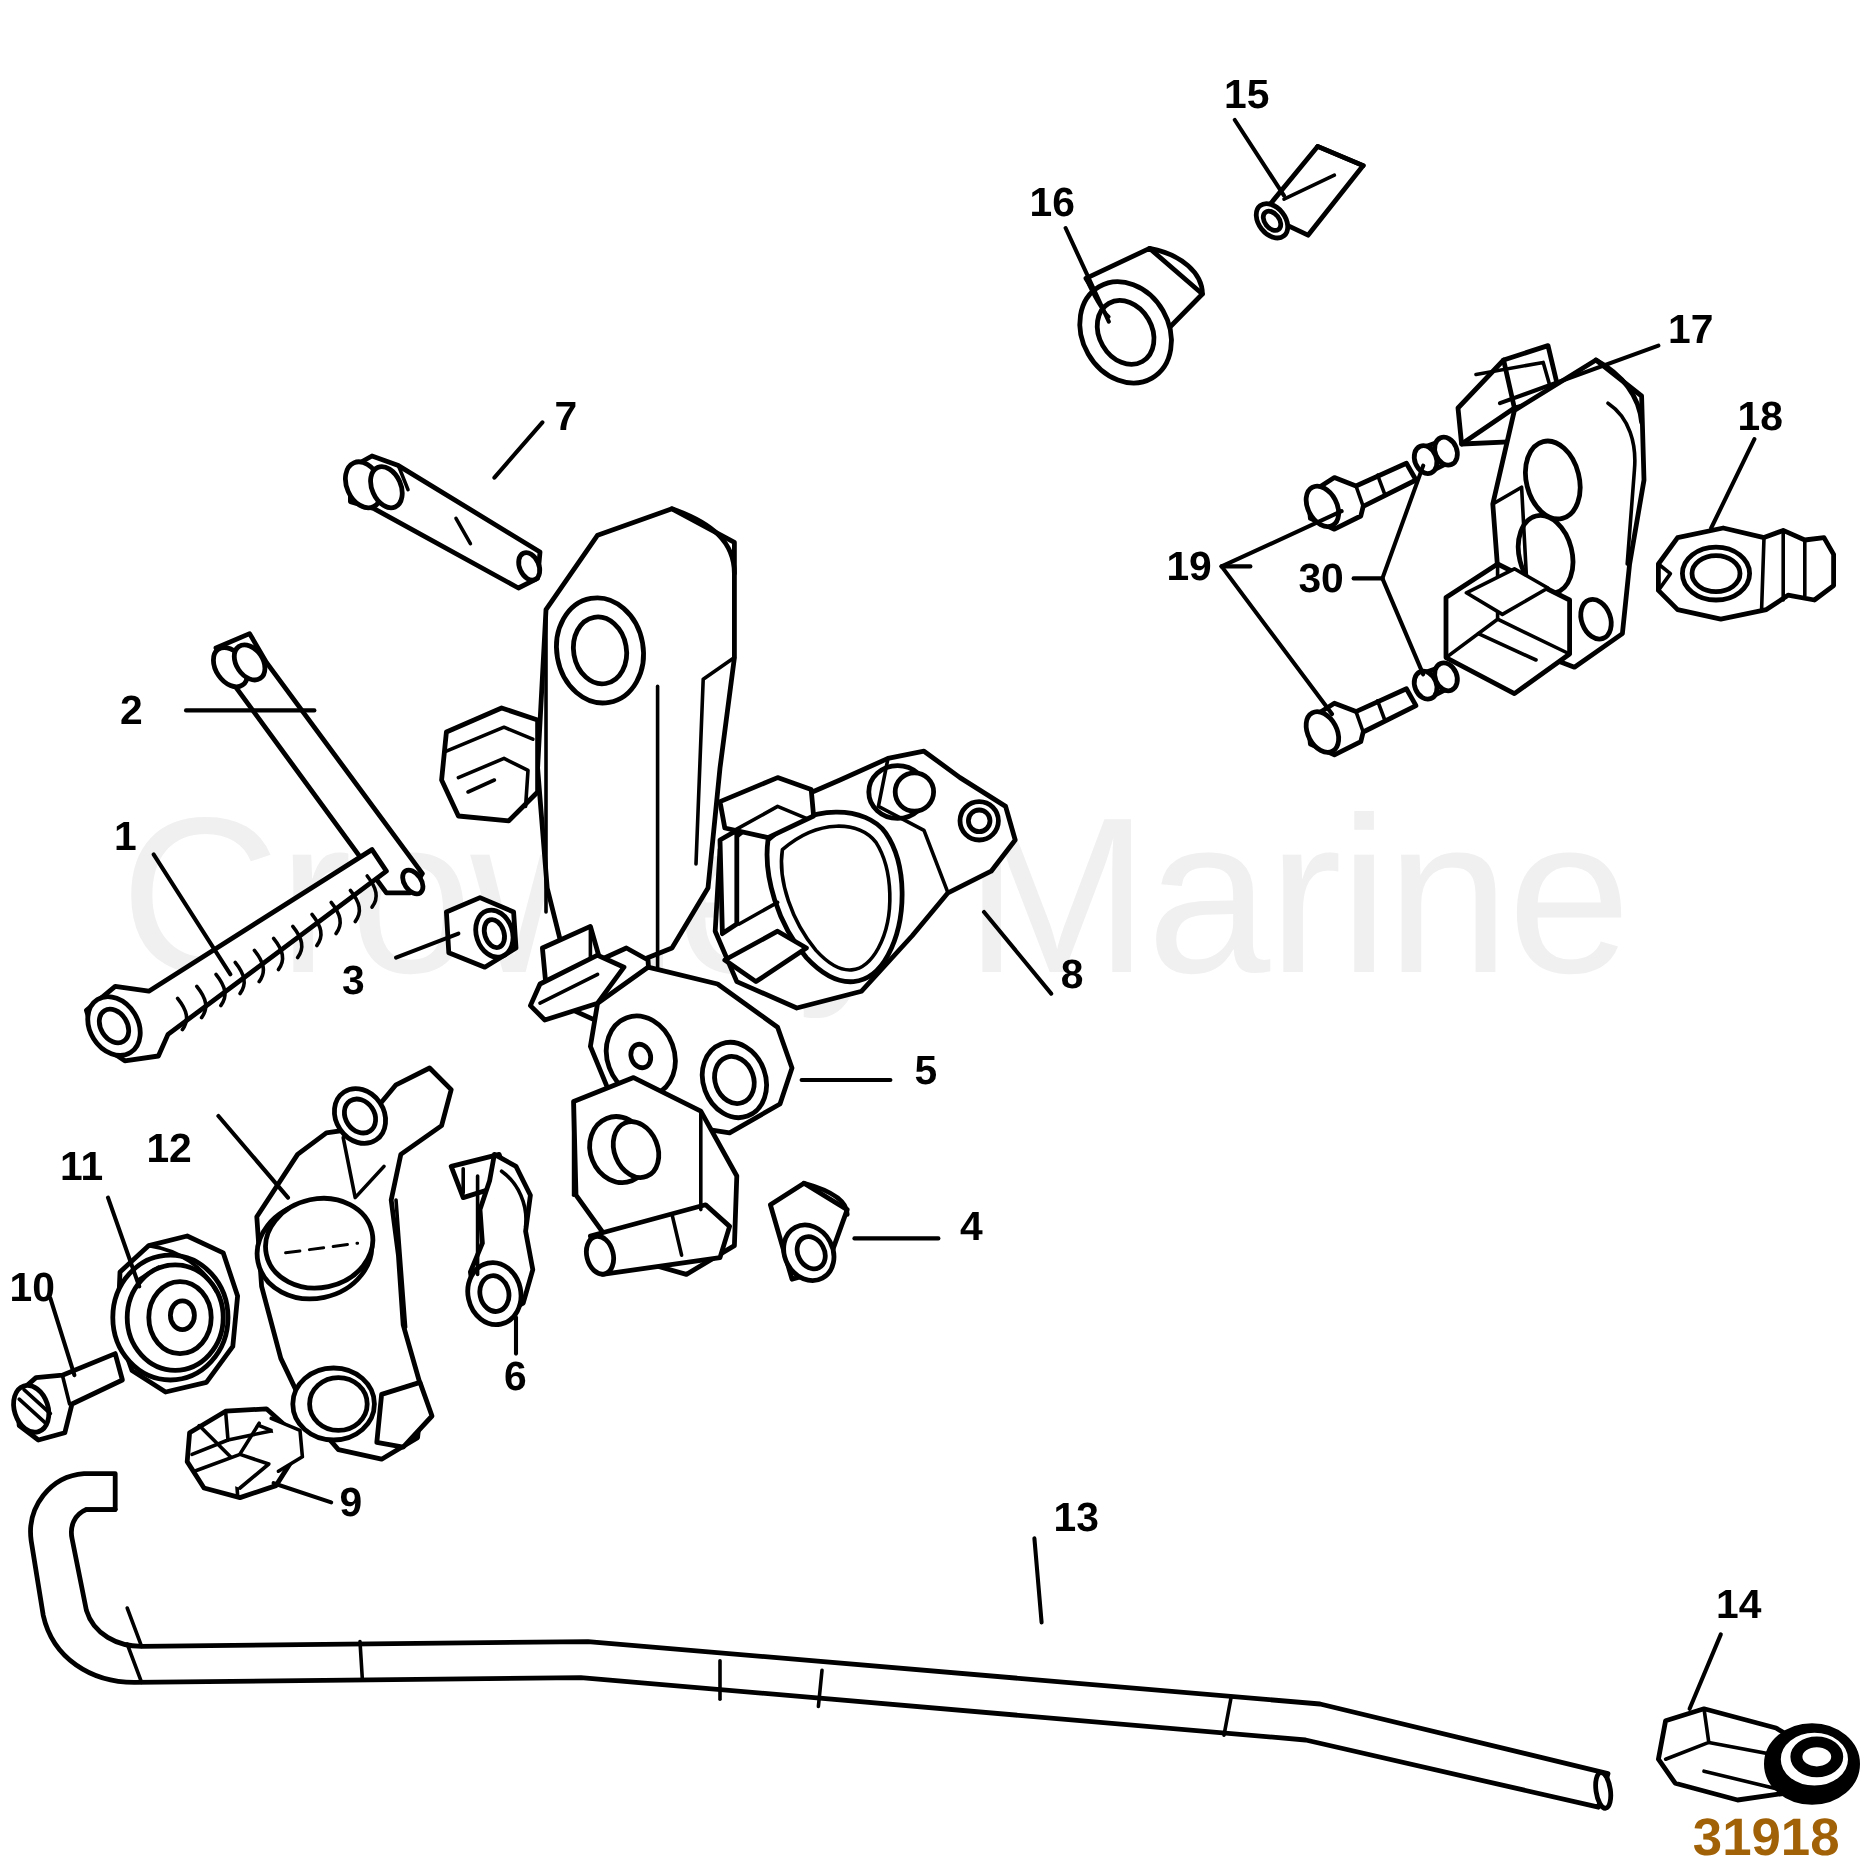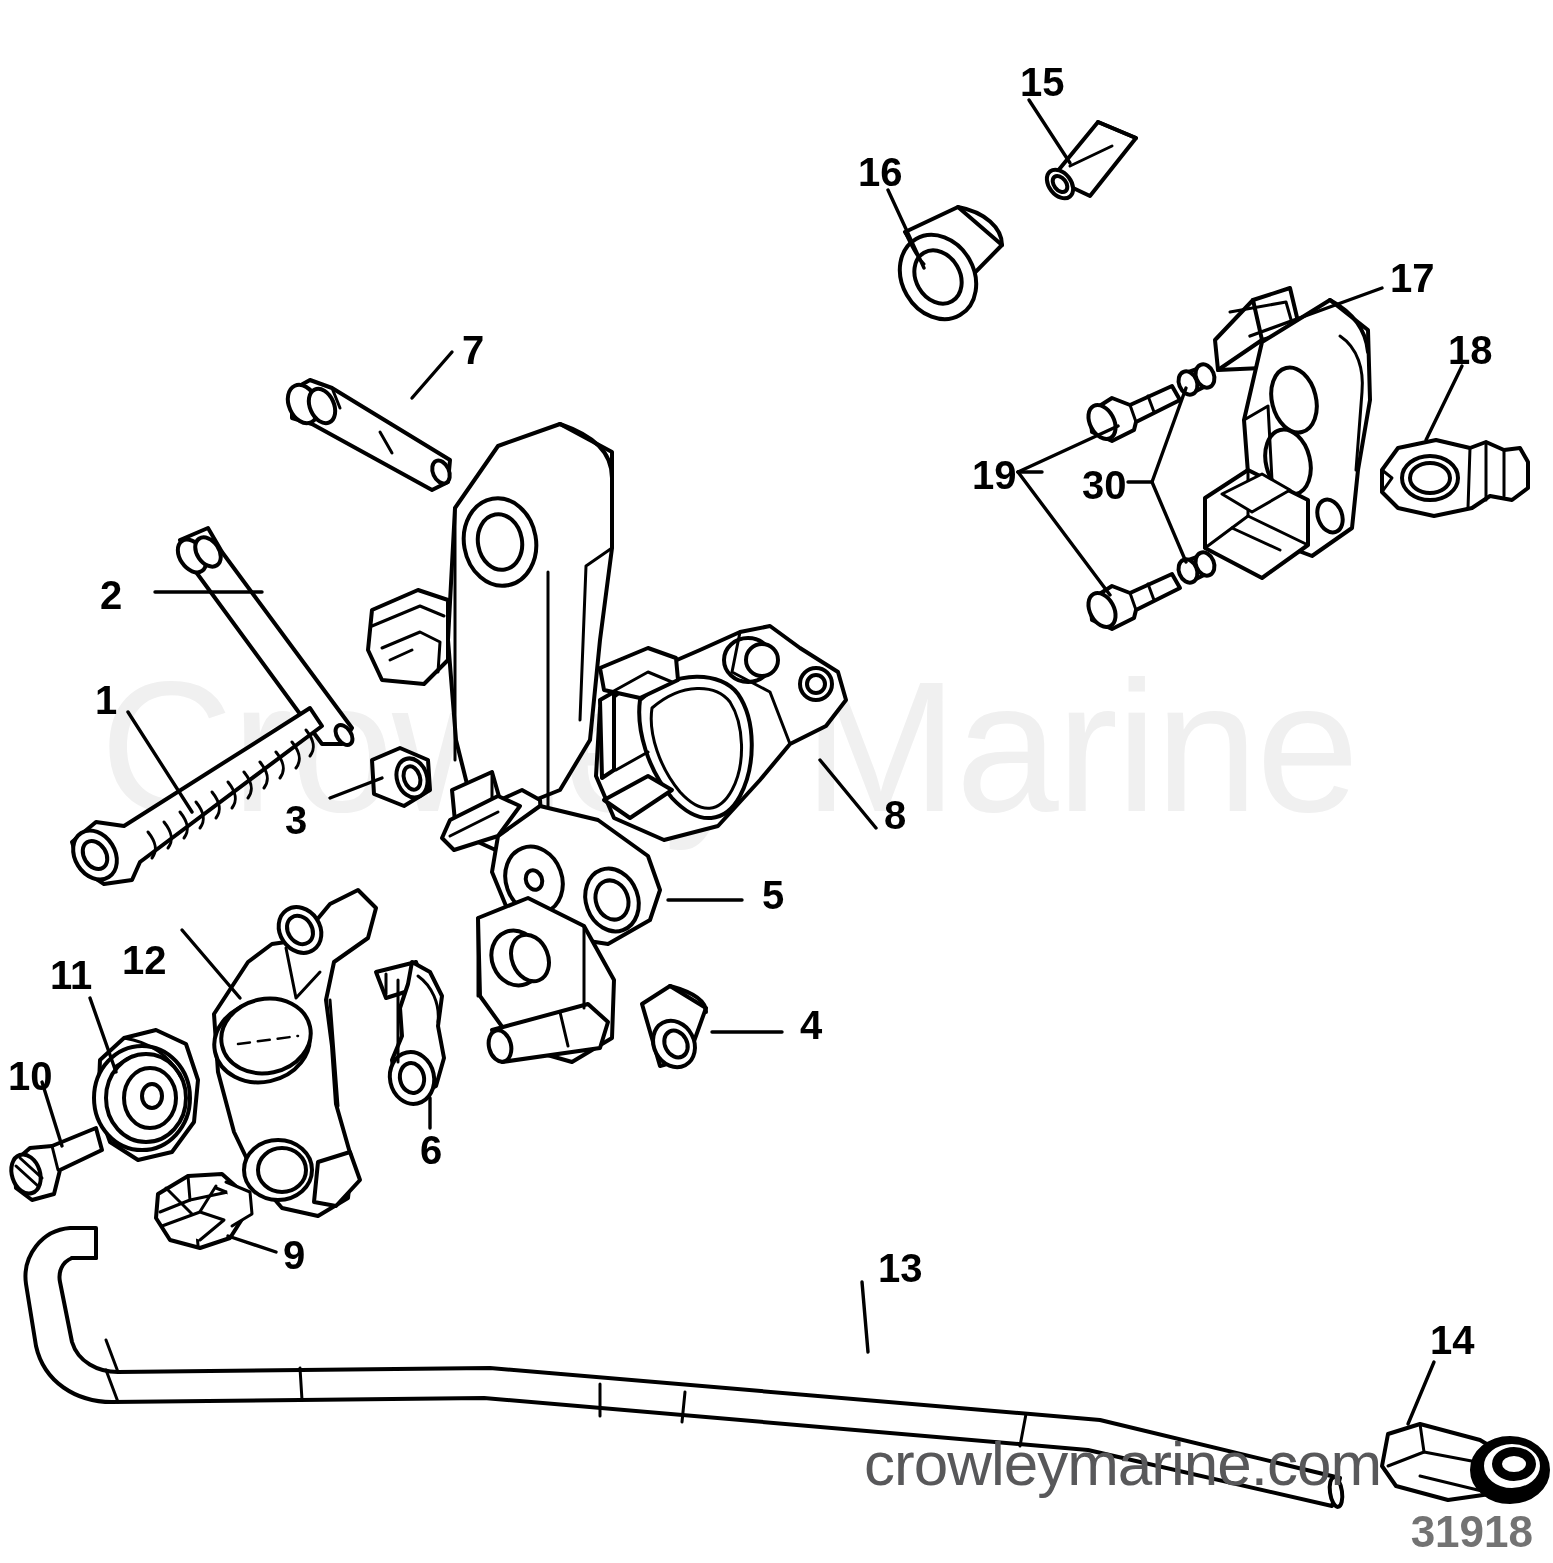--- a/index.html
+++ b/index.html
@@ -31,33 +31,33 @@
     color:#58585a;
     font-weight:400;
     letter-spacing:-1px;
     user-select:none;
     pointer-events:none;
     white-space:nowrap;
     transform:translateY(-50%);
   }
   .callout{
     position:absolute;
-    font-size:40px;
+    font-size:34px;
     font-weight:bold;
     color:#000;
     line-height:1;
     white-space:nowrap;
     user-select:none;
   }
   .partnum{
     position:absolute;
     right:20px;bottom:6px;
     font-size:44px;
     font-weight:bold;
-    color:#737373;
+    color:#a16207;
     letter-spacing:0px;
   }
 </style>
 </head>
 <body>
 
 <div id="stage">
 
   <div class="wm-big">Crowley Marine</div>
 
@@ -367,17 +367,16 @@
   <div class="callout" style="left:122px;top:940px;">12</div>
   <div class="callout" style="left:878px;top:1248px;">13</div>
   <div class="callout" style="left:1430px;top:1320px;">14</div>
   <div class="callout" style="left:1020px;top:62px;">15</div>
   <div class="callout" style="left:858px;top:152px;text-align:center;">16</div>
   <div class="callout" style="left:1390px;top:258px;">17</div>
   <div class="callout" style="left:1448px;top:330px;">18</div>
   <div class="callout" style="left:972px;top:455px;">19</div>
   <div class="callout" style="left:1082px;top:465px;">30</div>
 
-  <div class="wm-foot">crowleymarine.com</div>
 
   <div class="partnum">31918</div>
 
 </div>
 
 </body></html>

